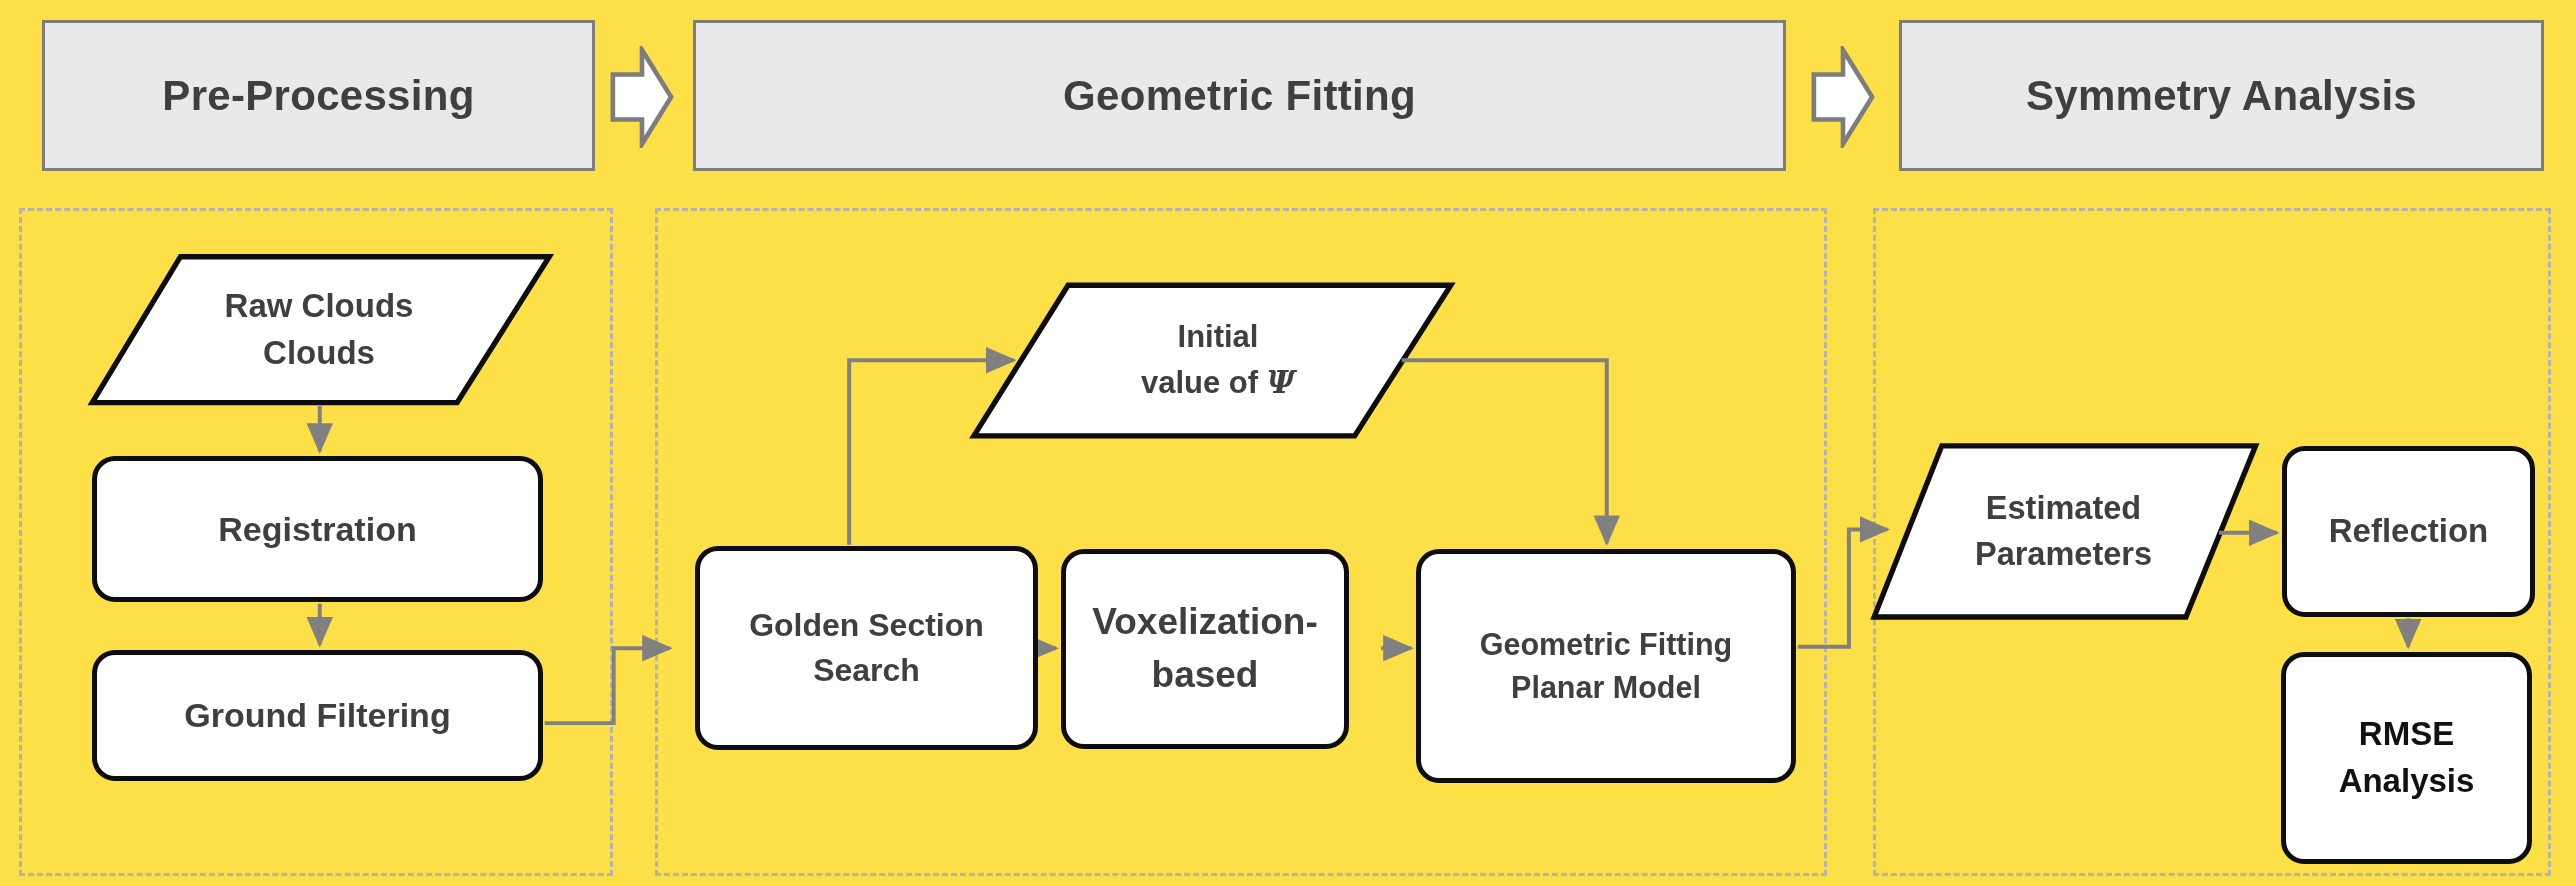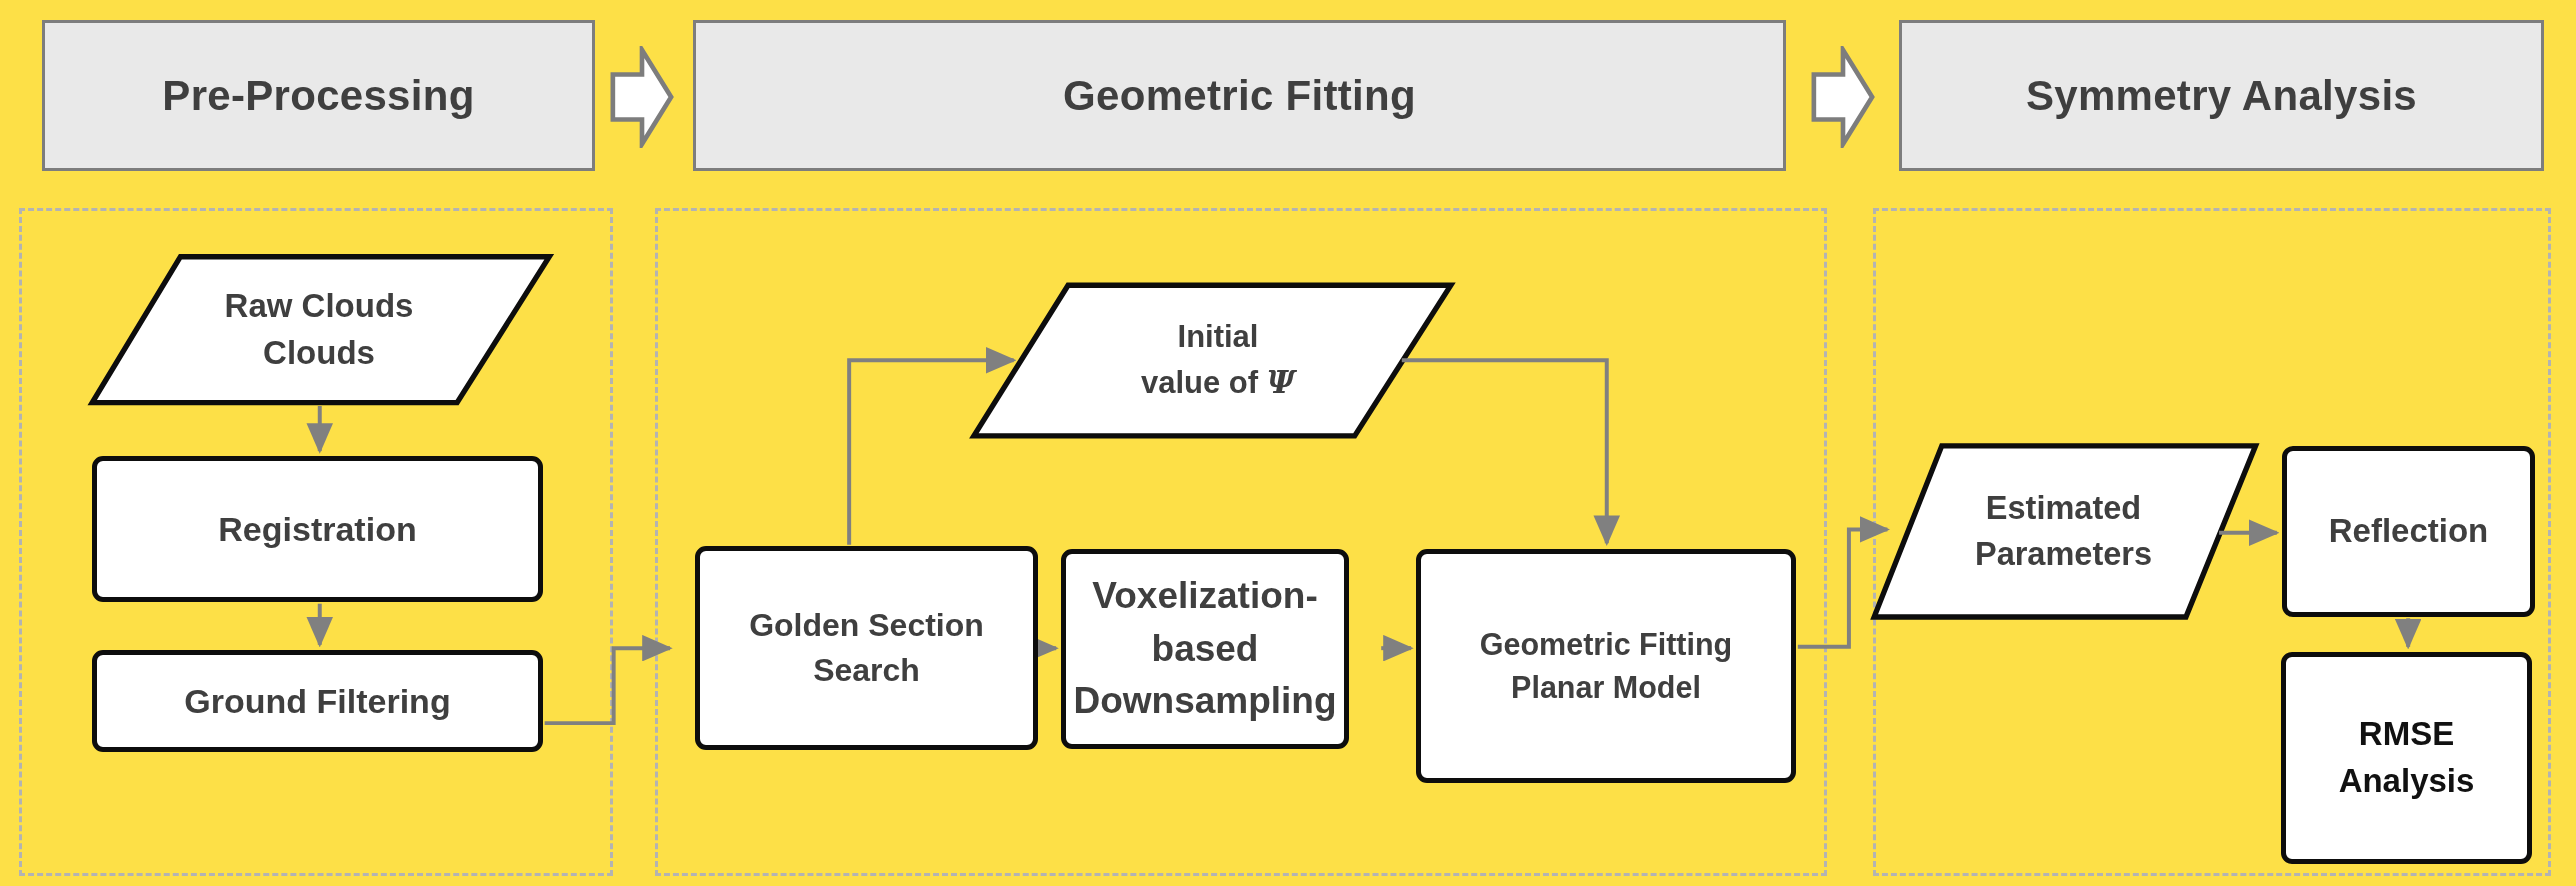--- a/index.html
+++ b/index.html
@@ -32,28 +32,28 @@
   .panel-pre{left:19px;width:594px;}
   .panel-geo{left:655px;width:1172px;}
   .panel-sym{left:1873px;width:678px;}
 
   
   .overlay{position:absolute;left:0;top:0;width:2576px;height:887px;}
 
   
   .node{
     position:absolute;background:#ffffff;
-    border:5.3px solid #0d0d0d;border-radius:11px;
+    border:5.3px solid #0d0d0d;border-radius:23px;
     box-sizing:border-box;
     display:flex;flex-direction:column;align-items:center;justify-content:center;
     text-align:center;font-weight:bold;color:#3f3f3f;
     line-height:1.42;
   }
   .n-registration{left:92px;top:456px;width:451px;height:146px;font-size:34px;}
-  .n-ground{left:92px;top:650px;width:451px;height:102px;font-size:34px;}
+  .n-ground{left:92px;top:650px;width:451px;height:131px;font-size:34px;}
   .n-gss{left:675px;top:546px;width:343px;height:204px;font-size:32px;margin-left:20px;}
   .n-vox{left:1061px;top:549px;width:288px;height:200px;font-size:37px;}
   .n-geo{left:1416px;top:549px;width:380px;height:234px;font-size:30.5px;}
   .n-reflection{left:2282px;top:446px;width:253px;height:171px;font-size:33px;}
   .n-rmse{left:2281px;top:652px;width:251px;height:212px;font-size:33px;color:#111111;}
 
   
   .ptext{
     position:absolute;display:flex;flex-direction:column;
     align-items:center;justify-content:center;text-align:center;
@@ -142,21 +142,20 @@
   </div>
 
   <div class="node n-gss">
     <div>Golden Section</div>
     <div>Search</div>
   </div>
 
   <div class="node n-vox">
     <div>Voxelization-</div>
     <div>based</div>
-    <div>Downsampling</div>
   </div>
 
   <div class="node n-geo">
     <div>Geometric Fitting</div>
     <div>Planar Model</div>
   </div>
 
   <div class="node n-reflection">
     <div>Reflection</div>
   </div>

